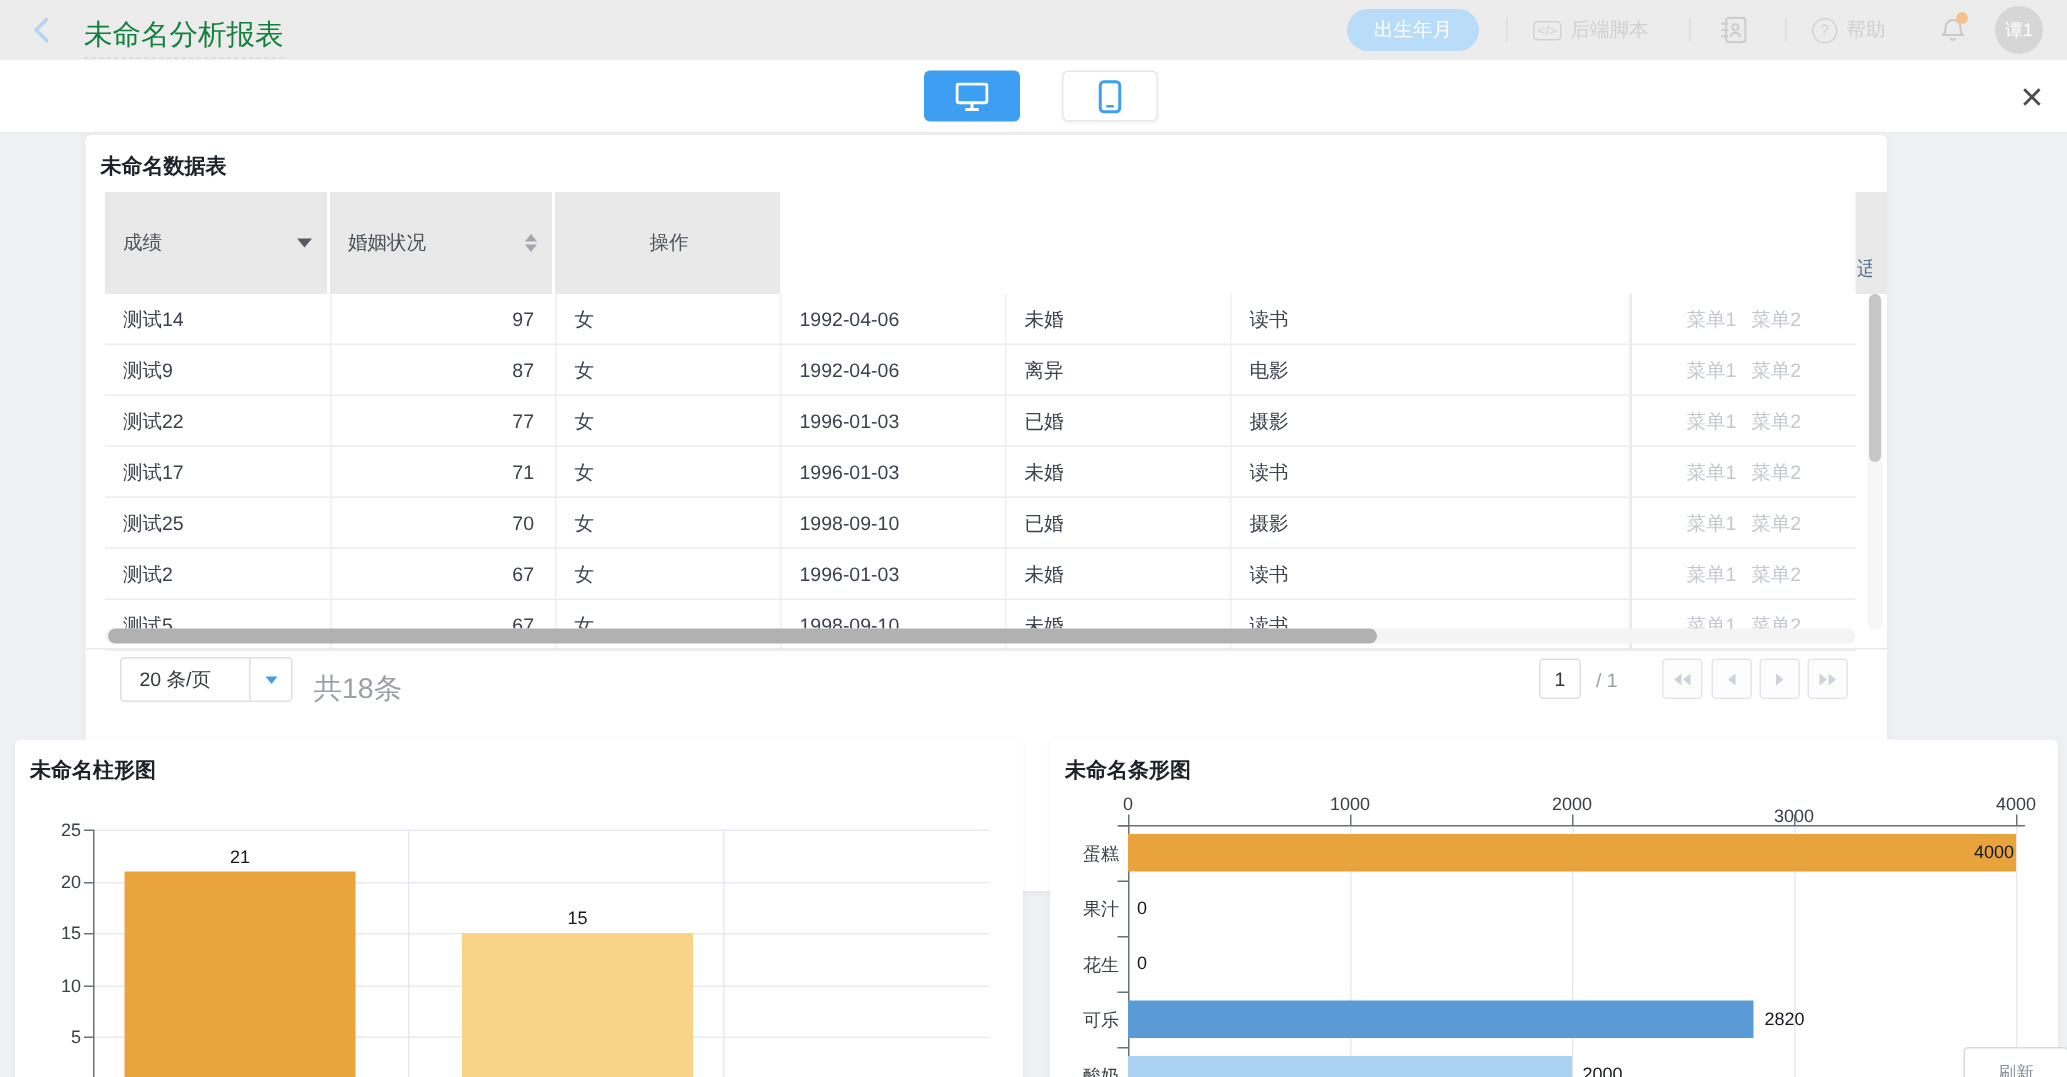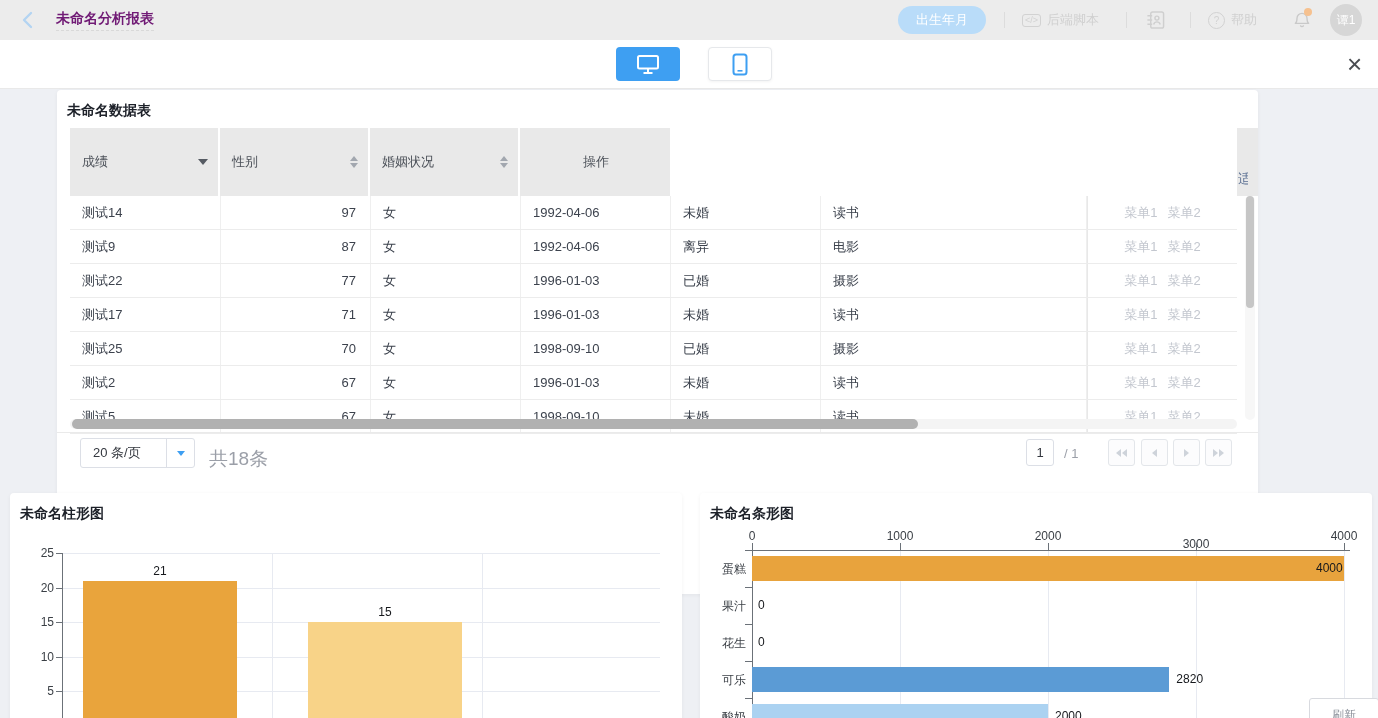--- a/index.html
+++ b/index.html
@@ -5,21 +5,21 @@
   html,body{margin:0;padding:0;}
   body{
     width:1378px;height:718px;overflow:hidden;position:relative;
     background:#eef0f4;
     font-family:"Liberation Sans","DejaVu Sans",sans-serif;
     -webkit-font-smoothing:antialiased;
   }
   .abs{position:absolute;}
   
   .navbar{position:absolute;left:0;top:0;width:1378px;height:40px;background:#ececec;border-bottom:1px solid #e3e3e3;}
-  .nav-title{position:absolute;left:56px;top:10px;font-size:14px;color:#701a75;border-bottom:1px dashed #d9d9d9;padding-bottom:2px;font-weight:bold;}
+  .nav-title{position:absolute;left:56px;top:10px;font-size:19px;color:#15803d;border-bottom:1px dashed #d9d9d9;padding-bottom:2px;}
   .pill{position:absolute;left:898px;top:6px;width:88px;height:28px;border-radius:14px;background:#b9dcf9;color:#fff;font-size:13px;display:flex;align-items:center;justify-content:center;}
   .nav-sep{position:absolute;top:12px;width:1px;height:16px;background:#dcdcdc;}
   .nav-grp{position:absolute;top:0;height:40px;display:flex;align-items:center;gap:6px;color:#d0d0d0;font-size:13px;}
   .code-ico{font-size:9px;border:1.4px solid #d2d2d2;border-radius:3px;padding:1px 2px;color:#d2d2d2;line-height:9px;}
   .help-circ{width:15px;height:15px;border:1.4px solid #d2d2d2;border-radius:50%;color:#d2d2d2;font-size:10px;display:flex;align-items:center;justify-content:center;}
   .bell-dot{position:absolute;left:1304px;top:8px;width:8px;height:8px;border-radius:50%;background:#f6c18f;}
   .avatar{position:absolute;left:1330px;top:4px;width:32px;height:32px;border-radius:50%;background:#d6d6d6;color:#fff;font-size:12px;display:flex;align-items:center;justify-content:center;}
   
   .toolbar{position:absolute;left:0;top:40px;width:1378px;height:48px;background:#fff;border-bottom:1px solid #e9e9e9;}
   .tgl{position:absolute;top:7px;width:64px;height:34px;border-radius:4px;display:flex;align-items:center;justify-content:center;box-sizing:border-box;}
@@ -134,27 +134,20 @@
   <span class="close-x">×</span>
 </div>
 
 <div class="card" id="table-card">
   <div class="card-title">未命名数据表</div>
 
   <div class="thead" id="thead">
       <div class="th" style="width: 148px;">
         <span>成绩</span>
         <span class="sort-desc-ico"></span>
-      </div>
-      <div class="th" style="width: 148px;">
-        <span>性别</span>
-        <span class="sorter">
-          <span class="caret-u"></span>
-          <span class="caret-d"></span>
-        </span>
       </div>
       <div class="th" style="width: 148px;">
         <span>婚姻状况</span>
         <span class="sorter">
           <span class="caret-u"></span>
           <span class="caret-d"></span>
         </span>
       </div>
       <div class="th center" style="width: 150px;">
         <span>操作</span>

